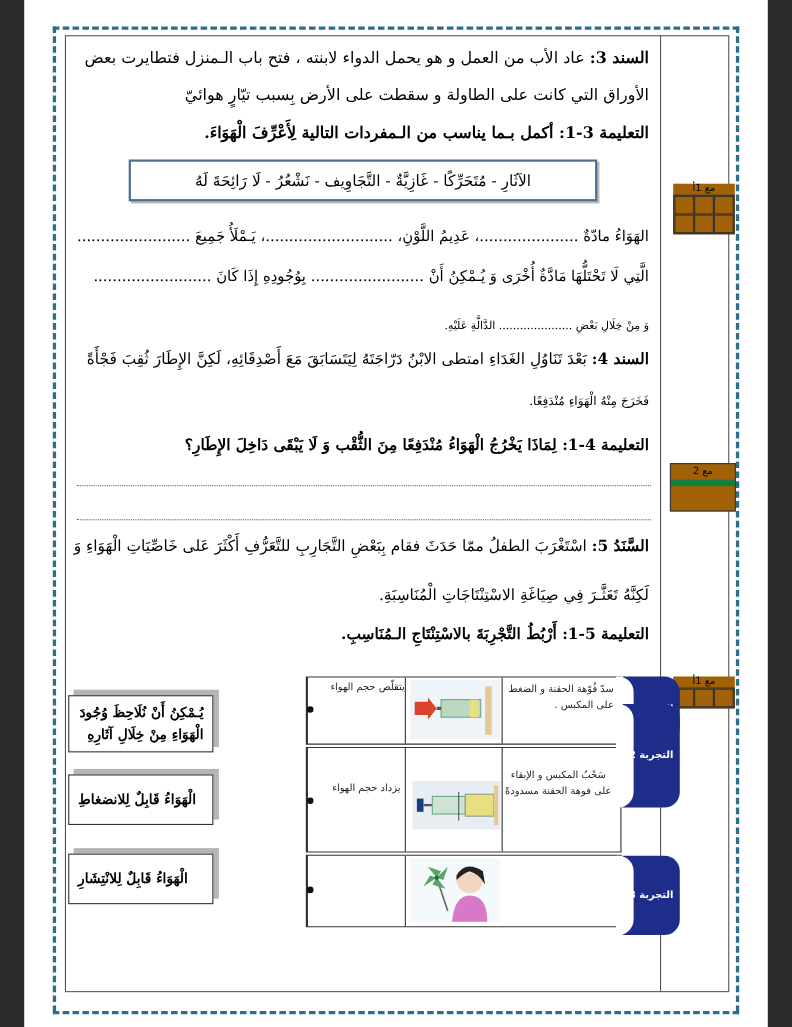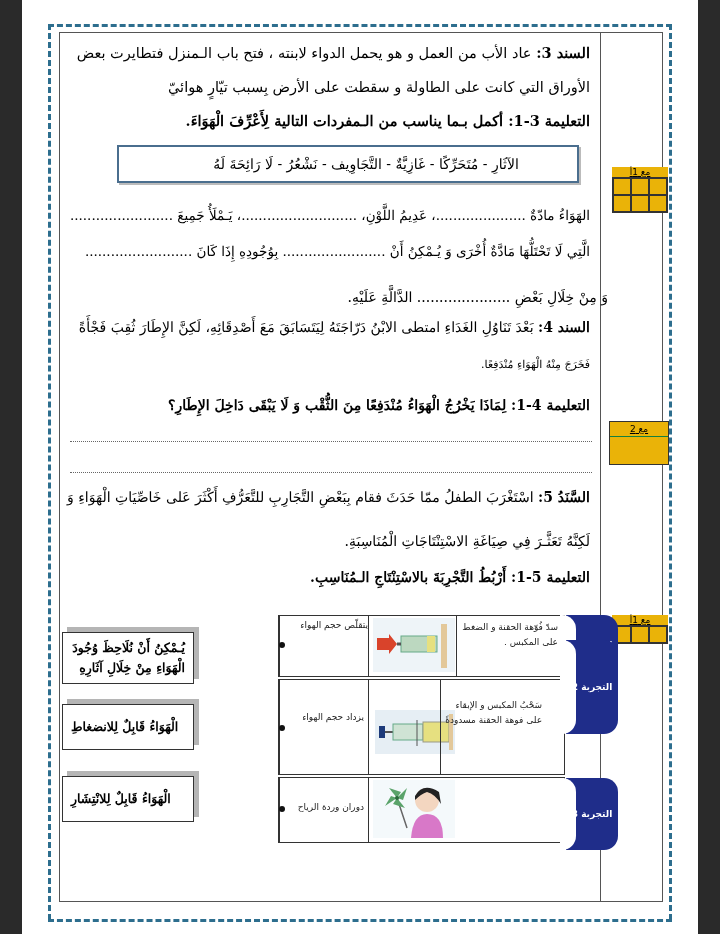--- a/index.html
+++ b/index.html
@@ -8,22 +8,22 @@
   .dash-top,.dash-bottom{position:absolute;left:48px;width:624px;height:0;border-top:3px dashed #2d6e8e;}
   .dash-top{top:24px;}
   .dash-bottom{top:919px;}
   .dash-left,.dash-right{position:absolute;top:24px;height:896px;width:0;border-left:3px dashed #2d6e8e;}
   .dash-left{left:48px;}
   .dash-right{left:669px;}
   .frame{position:absolute;left:59px;top:32px;width:602px;height:868px;border:1px solid #555;}
   .side-col{position:absolute;left:600px;top:32px;width:0;height:869px;border-left:1px solid #555;}
   .para{position:absolute;right:8px;font-family:"DejaVu Serif",serif;font-size:14.5px;line-height:30px;direction:rtl;white-space:nowrap;}
   .b{font-weight:bold;}
-  .wordbox{position:absolute;left:117px;top:145px;width:422px;height:34px;border:2px solid #4a6e8e;box-shadow:2px 2px 0 #bbb;display:flex;align-items:center;justify-content:center;font-family:"DejaVu Serif",serif;font-size:14px;direction:rtl;padding-left:36px;}
-  .score{position:absolute;background:#eab308;text-decoration:underline;}
+  .wordbox{position:absolute;left:117px;top:145px;width:422px;height:34px;border:2px solid #4a6e8e;box-shadow:2px 2px 0 #bbb;display:flex;align-items:center;justify-content:center;font-family:"DejaVu Serif",serif;font-size:14px;direction:rtl;}
+  .score{position:absolute;background:#a16207;}
   .score .lbl{font-family:"DejaVu Sans",sans-serif;font-size:9px;text-align:center;direction:rtl;}
   .grid{display:grid;border:1px solid #333;}
   .grid div{border:1px solid #333;}
   .dots{position:absolute;height:0;border-top:1px dotted #666;}
   .exp-table{position:absolute;left:278px;top:615px;width:284px;}
   .row{position:absolute;left:0;width:284px;border:1px solid #333;border-left:2px solid #333;background:#fff;}
   .cell{position:absolute;top:0;bottom:0;border-left:1.5px solid #333;font-family:"DejaVu Sans",sans-serif;font-size:9px;color:#222;direction:rtl;text-align:right;}
   .tab{position:absolute;left:566px;width:52px;background:#1f2d8a;border-radius:0 14px 14px 0;color:#fff;font-family:"DejaVu Sans",sans-serif;font-size:9px;font-weight:bold;display:flex;align-items:center;justify-content:center;direction:rtl;}
   .tab::before{content:"";position:absolute;left:-6px;top:0;bottom:0;width:16px;background:#fff;border-radius:0 14px 14px 0;}
   .dot{position:absolute;width:6px;height:6px;border-radius:50%;background:#111;}
@@ -41,21 +41,21 @@
 <div class="side-col"></div>
 
 <div class="para" style="top:38px;right:130px;"><span class="b">السند 3:</span> <span>عاد الأب من العمل و هو يحمل الدواء لابنته ، فتح باب الـمنزل فتطايرت بعض</span></div>
 <div class="para" style="top:72px;right:130px;">الأوراق التي كانت على الطاولة و سقطت على الأرض بِسبب تيّارٍ هوائيّ</div>
 <div class="para b" style="top:106px;right:130px;"><span>التعليمة 3-1:</span> <span>أكمل بـما يناسب من الـمفردات التالية لِأَعْرِّفَ الْهَوَاءَ.</span></div>
 
 <div class="wordbox">الآثَارِ  -  مُتَحَرِّكًا  -  غَازِيَّةٌ  -  التَّجَاوِيف  -  نَشْعُرُ  -  لَا رَائِحَةَ لَهُ</div>
 
 <div class="para" style="top:200px;right:130px;font-size:13.5px;">الهَوَاءُ مادّةٌ .....................، عَدِيمُ اللَّوْنِ، ...........................، يَـمْلَأُ جَمِيعَ ........................</div>
 <div class="para" style="top:236px;right:130px;font-size:13.5px;">الَّتِي لَا تَحْتَلُّهَا مَادَّةٌ أُخْرَى وَ يُـمْكِنُ أَنْ ........................ بِوُجُودِهِ إِذَا كَانَ .........................</div>
-<div class="para" style="top:282px;right:112px;font-size:14px;">وَ مِنْ خِلَالِ بَعْضِ ..................... الدَّالَّةِ عَلَيْهِ.</div>
+<div class="para" style="top:282px;right:130px;font-size:10px;">وَ مِنْ خِلَالِ بَعْضِ ..................... الدَّالَّةِ عَلَيْهِ.</div>
 
 <div class="para" style="top:312px;right:130px;font-size:14px;margin-left:11px;"><span class="b">السند 4:</span> <span>بَعْدَ تَنَاوُلِ الغَدَاءِ امتطى الابْنُ دَرّاجَتَهُ لِيَتَسَابَقَ مَعَ أَصْدِقَائِهِ، لَكِنَّ الإِطَارَ ثُقِبَ فَجْأَةً</span></div>
 <div class="para" style="top:350px;right:130px;font-size:11px;">فَخَرَجَ مِنْهُ الْهَوَاءِ مُنْدَفِعًا.</div>
 <div class="para b" style="top:390px;right:130px;font-size:14px;"><span>التعليمة 4-1:</span> <span>لِمَاذَا يَخْرُجُ الْهَوَاءُ مُنْدَفِعًا مِنَ الثُّقْب وَ لَا يَبْقَى دَاخِلَ الإِطَارِ؟</span></div>
 
 <div class="dots" style="left:70px;top:441px;width:522px;"></div>
 <div class="dots" style="left:70px;top:472px;width:522px;"></div>
 
 <div class="para" style="top:482px;right:130px;font-size:14px;"><span class="b">السَّنَدُ 5:</span> <span>اسْتَغْرَبَ الطفلُ ممّا حَدَثَ فقام بِبَعْضِ التَّجَارِبِ للتَّعَرُّفِ أَكْثَرَ عَلى خَاصِّيَاتِ الْهَوَاءِ وَ</span></div>
 <div class="para" style="top:526px;right:130px;font-size:14px;">لَكِنَّهُ تَعَثَّـرَ فِي صِيَاغَةِ الاسْتِنْتَاجَاتِ الْمُنَاسِبَةِ.</div>
@@ -66,21 +66,21 @@
   <div class="grid" style="grid-template-columns:repeat(3,1fr);grid-template-rows:repeat(2,1fr);height:34px;width:54px;">
     <div></div>
       <div></div>
       <div></div>
       <div></div>
       <div></div>
       <div></div>
   </div>
 </div>
 <div class="score" style="left:609px;top:421px;width:58px;height:42px;border:1px solid #333;">
-  <div class="lbl" style="border-bottom:1px solid #15803d;padding:2px 0;">مع 2</div>
+  <div class="lbl" style="border-bottom:6px solid #15803d;padding:2px 0;">مع 2</div>
 </div>
 <div class="score" style="left:612px;top:615px;width:56px;">
   <div class="lbl">مع 1أ</div>
   <div class="grid" style="grid-template-columns:repeat(3,1fr);height:17px;width:54px;">
     <div></div>
       <div></div>
       <div></div>
   </div>
 </div>
 
@@ -107,25 +107,24 @@
       <svg width="86" height="92" viewBox="0 0 86 92">
         <rect x="4" y="30" width="80" height="44" fill="#e6eef4"></rect>
         <rect x="8" y="46" width="6" height="12" fill="#1d3a7a"></rect>
         <line x1="14" y1="52" x2="22" y2="52" stroke="#555" stroke-width="2"></line>
         <rect x="22" y="44" width="30" height="16" fill="#cfe3d4" stroke="#6a8"></rect>
         <line x1="46" y1="40" x2="46" y2="66" stroke="#555"></line>
         <rect x="52" y="42" width="26" height="20" fill="#e6e080" stroke="#998"></rect>
         <rect x="78" y="34" width="4" height="36" fill="#e3c89a"></rect>
       </svg>
     </div>
-    <div class="cell" style="left:160px;width:108px;padding:18px 6px 0 0;box-sizing:border-box;line-height:15px;">سَحْبُ المكبس و الإبقاء على فوهة الحقنة مسدودةً</div>
+    <div class="cell" style="left:176px;width:108px;padding:18px 6px 0 0;box-sizing:border-box;line-height:15px;text-align:center;">سَحْبُ المكبس و الإبقاء على فوهة الحقنة مسدودةً</div>
   </div>
 
   <div class="row" style="top:162px;height:64px;">
-    <div class="cell" style="left:0;width:88px;border-left:none;padding:24px 4px 0 0;box-sizing:border-box;">دوران وردة الرياح</div>
     <div class="cell" style="left:88px;width:88px;">
       <svg width="86" height="62" viewBox="0 0 86 62">
         <rect x="2" y="2" width="82" height="58" fill="#f4f9fb"></rect>
         <line x1="26" y1="20" x2="36" y2="50" stroke="#666" stroke-width="1.5"></line>
         <g fill="#5aa36a">
             <polygon points="26,20 18,10 30,14"></polygon>
             <polygon points="26,20 36,10 32,22"></polygon>
             <polygon points="26,20 34,30 22,26"></polygon>
             <polygon points="26,20 14,28 20,18"></polygon>
           </g>

